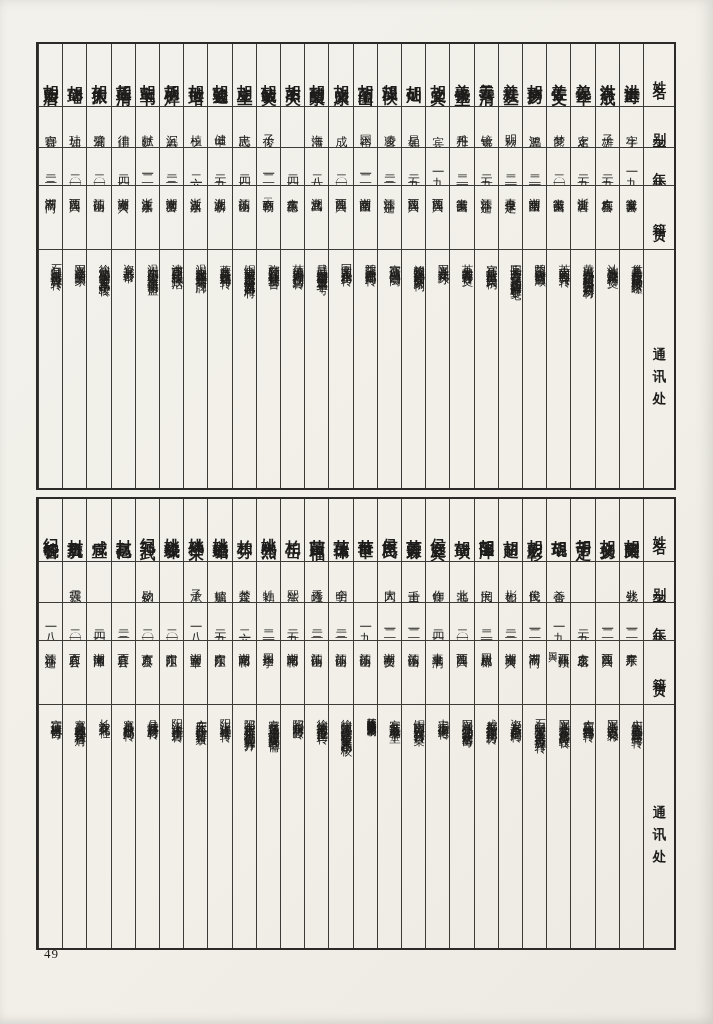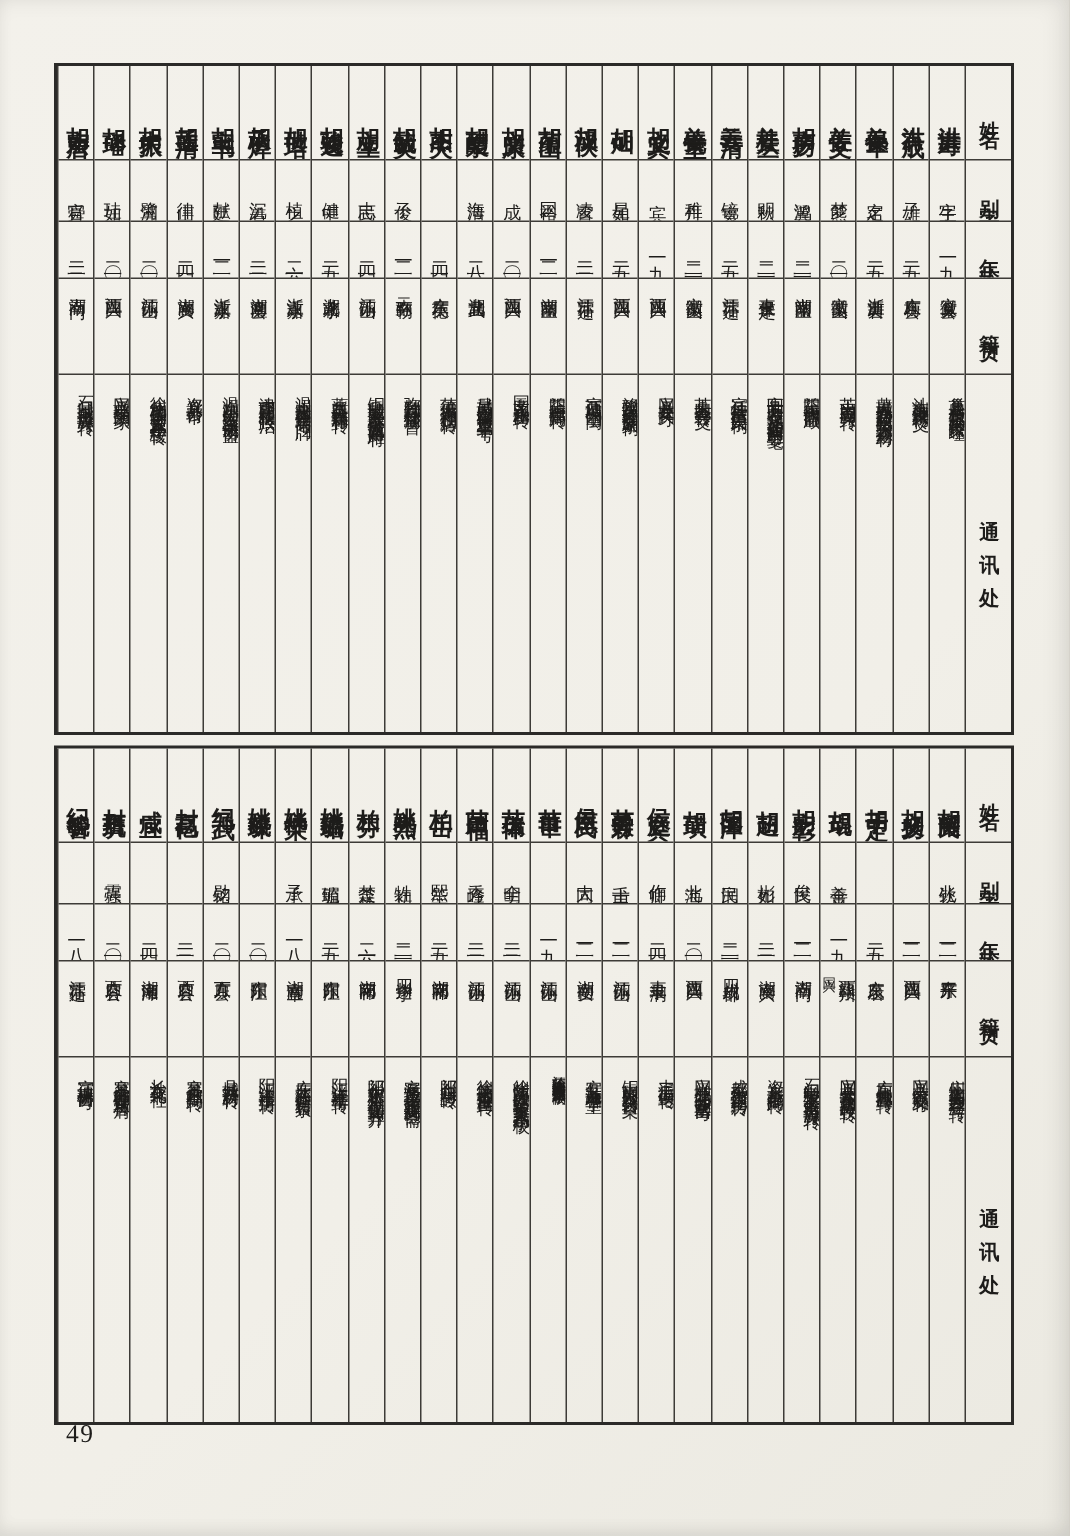--- a/index.html
+++ b/index.html
@@ -41,21 +41,21 @@
     font-size:11.5px;letter-spacing:1px;line-height:12px;
   }
   .native-cell .sub{font-size:9px;letter-spacing:0;line-height:10px;padding-top:1px;}
   .addr-cell{
     flex:1 1 auto;justify-content:flex-start;align-items:flex-start;
     padding:5px 0 0 0;font-size:11.5px;line-height:12px;letter-spacing:1.5px;
   }
   .addr-cell.small{font-size:9.5px;line-height:10.5px;letter-spacing:.5px;}
   .hdr{font-size:13.5px;font-weight:700;letter-spacing:6px;}
   .hdr.addr-cell{justify-content:center;align-items:center;letter-spacing:22px;padding:0;}
-  .pageno{position:absolute;left:44px;top:946px;font-size:17px;letter-spacing:1px;}
+  .pageno{position:absolute;left:44px;top:946px;font-size:13px;letter-spacing:1px;}
 </style>
 </head>
 <body>
 
 <div class="page">
   <div class="frame">
 
     <section class="sheet-table t0">
       <div class="col header-col">
         <div class="cell name-cell hdr">姓名</div>

